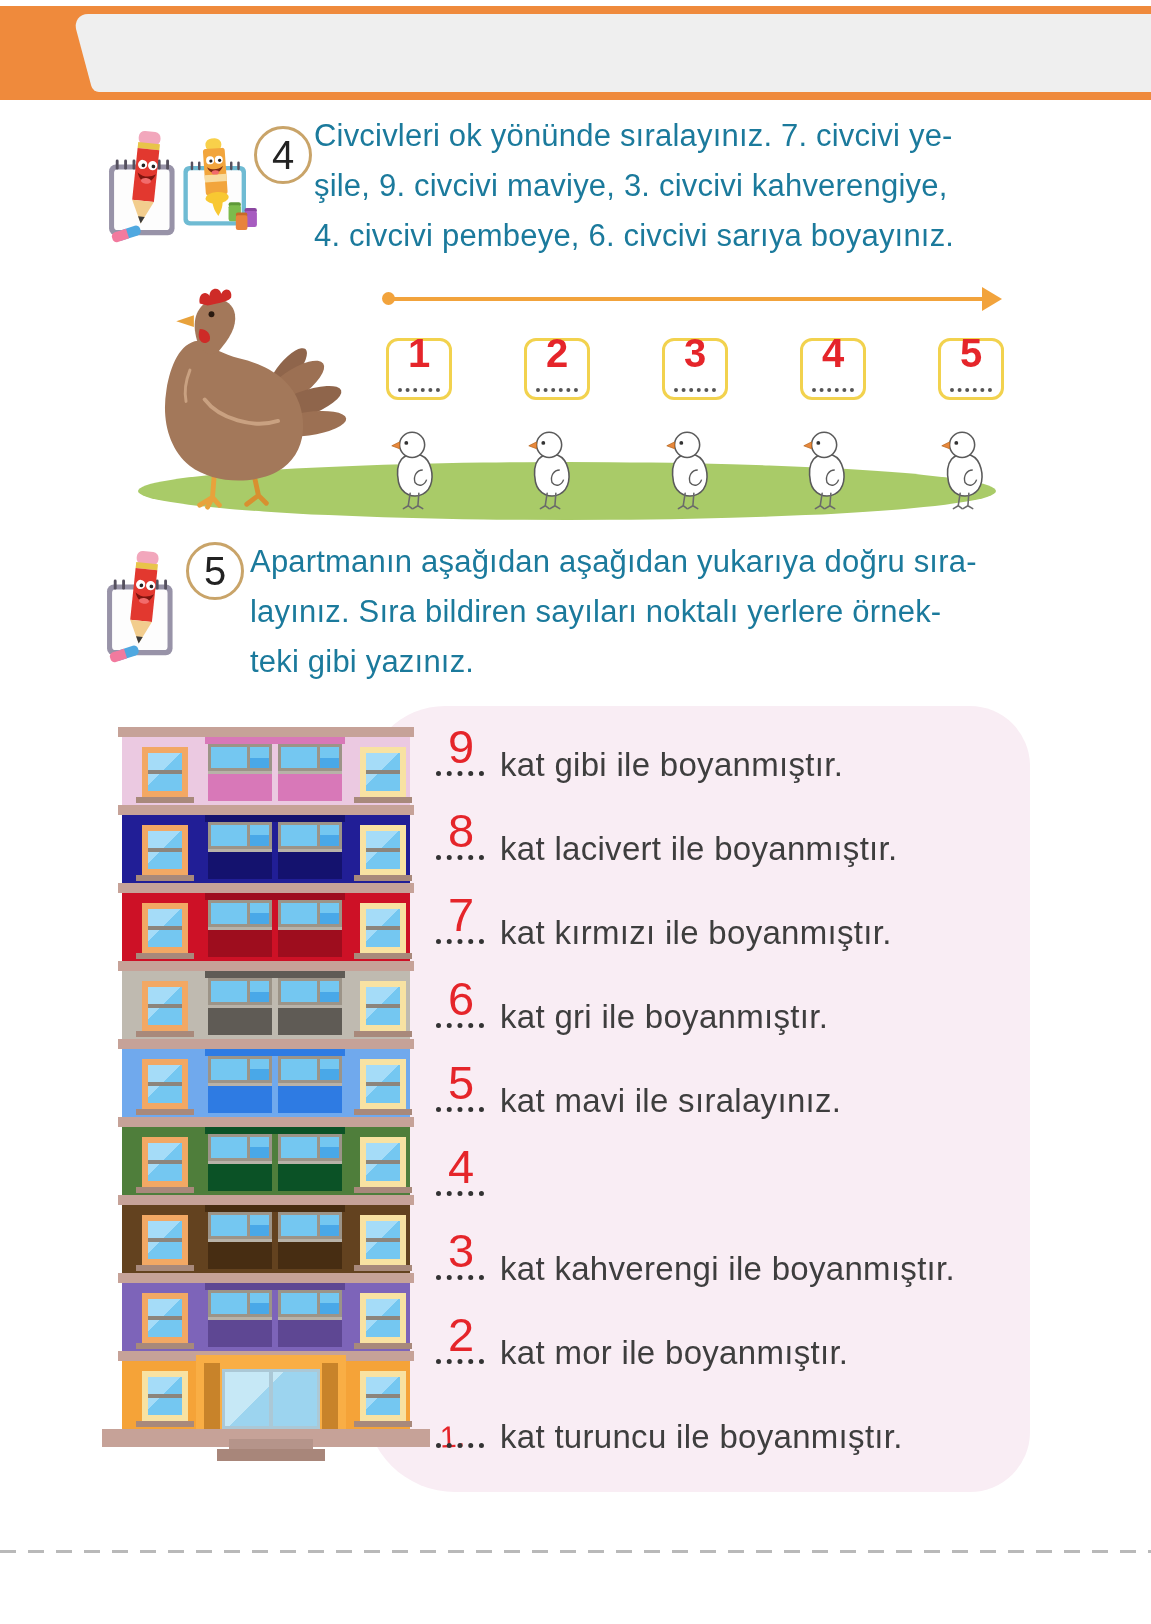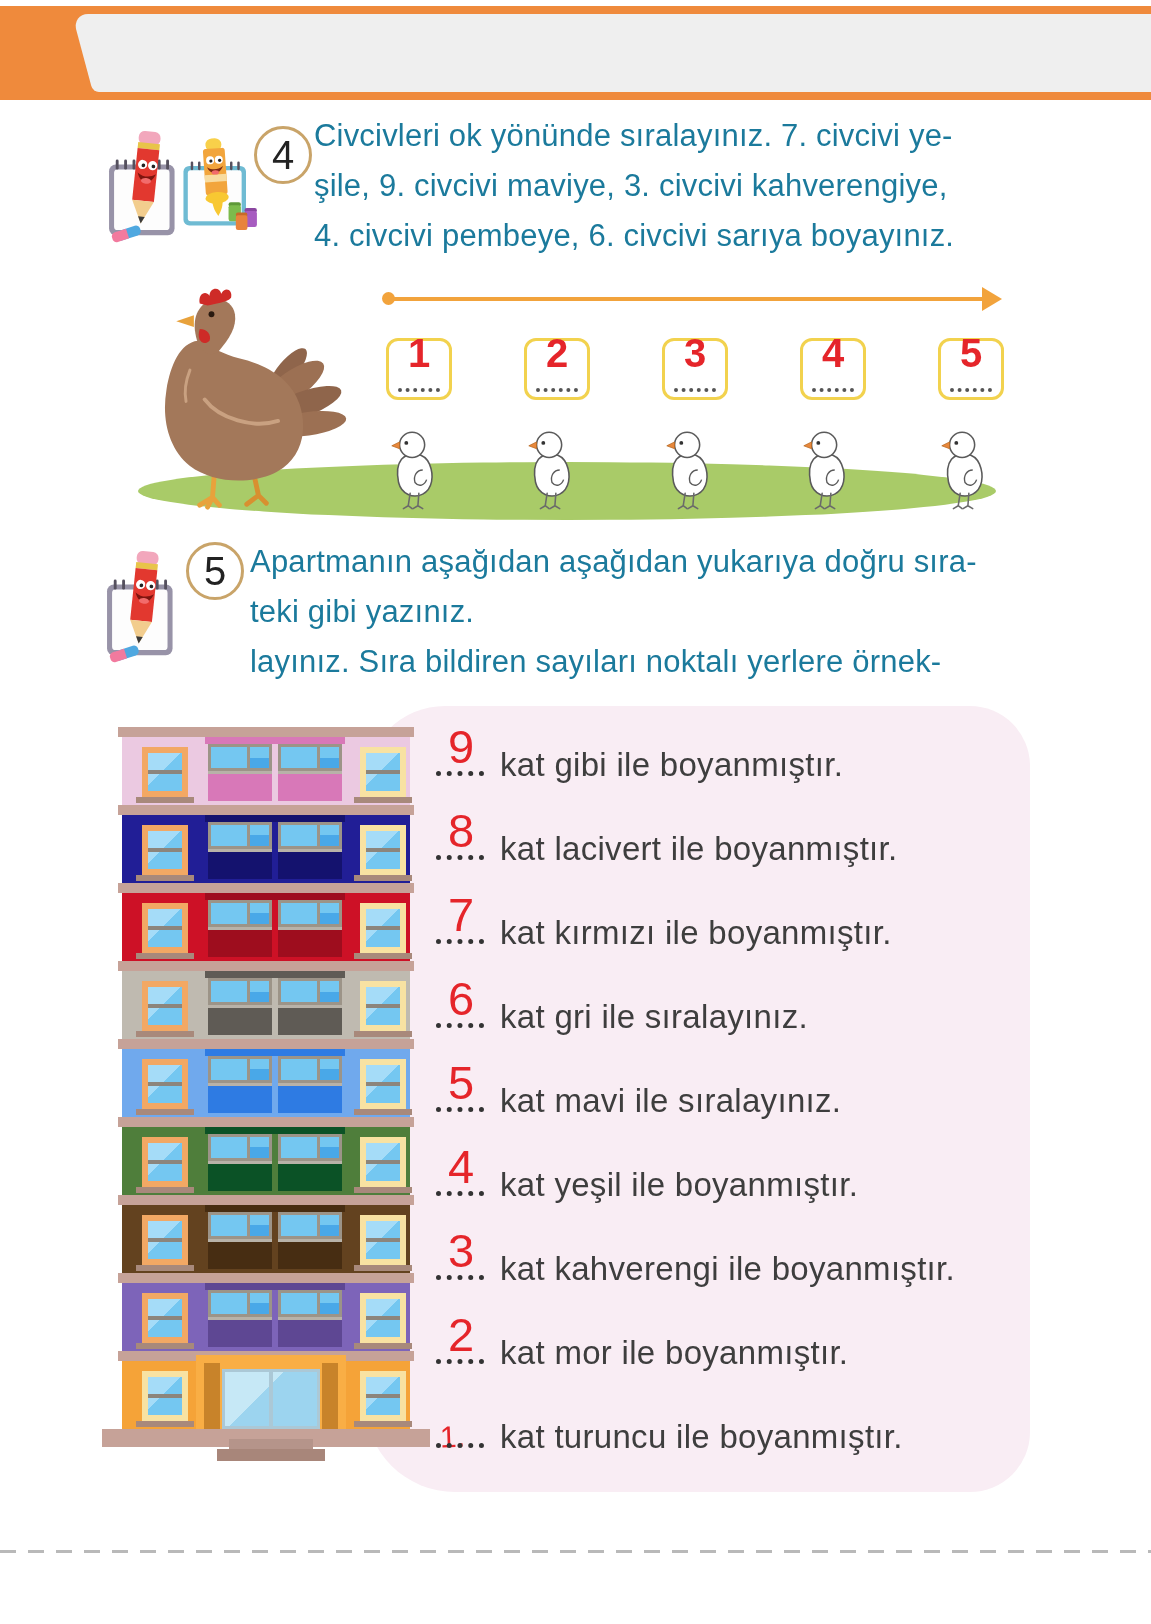--- a/index.html
+++ b/index.html
@@ -202,22 +202,22 @@
       <path d="M14,118 h14 v12 h-14 a5,5 0 0 1 -5,-6 a5,5 0 0 1 5,-6 Z" fill="#F27A9E"></path>
     </g>
   </svg>
 
   <div class="exnum" style="left:186px;top:542px">
     <span>5</span>
   </div>
 
   <div class="instr" style="left:250px;top:544px">
     <span class="iline">Apartmanın aşağıdan aşağıdan yukarıya doğru sıra-</span>
+    <span class="iline">layınız. Sıra bildiren sayıları noktalı yerlere örnek-</span>
     <span class="iline">teki gibi yazınız.</span>
-    <span class="iline">layınız. Sıra bildiren sayıları noktalı yerlere örnek-</span>
   </div>
 
   <div class="panel"></div>
   <div id="building">
       <div class="floor" style="top: 0px; background: rgb(235, 201, 225);">
         <span class="fstrip"></span>
         <span class="bwin" style="left:20px;border-color:#F2A864">
           <i></i>
         </span>
         <span class="bsill" style="left:14px"></span>
@@ -504,35 +504,34 @@
           <span class="rnum">7</span>
           <span class="dline"></span>
         </span>
         <span class="stext">kat kırmızı ile boyanmıştır.</span>
       </div>
       <div class="arow">
         <span class="ncol">
           <span class="rnum">6</span>
           <span class="dline"></span>
         </span>
-        <span class="stext">kat gri ile sıralayınız.</span>
+        <span class="stext">kat gri ile boyanmıştır.</span>
       </div>
       <div class="arow">
         <span class="ncol">
           <span class="rnum">5</span>
           <span class="dline"></span>
         </span>
         <span class="stext">kat mavi ile sıralayınız.</span>
       </div>
       <div class="arow">
         <span class="ncol">
           <span class="rnum">4</span>
           <span class="dline"></span>
         </span>
-        <span class="stext">kat yeşil ile boyanmıştır.</span>
       </div>
       <div class="arow">
         <span class="ncol">
           <span class="rnum">3</span>
           <span class="dline"></span>
         </span>
         <span class="stext">kat kahverengi ile boyanmıştır.</span>
       </div>
       <div class="arow">
         <span class="ncol">

